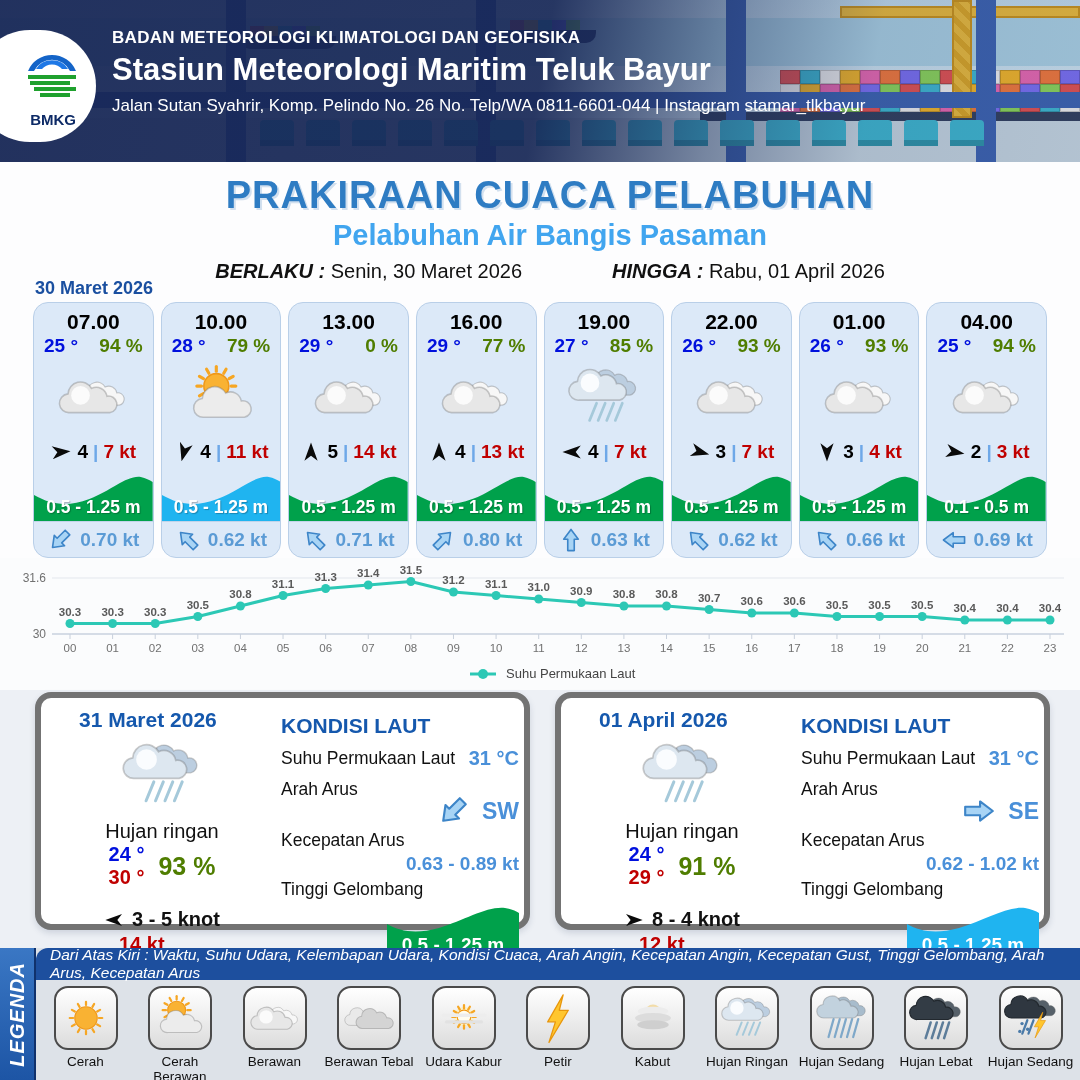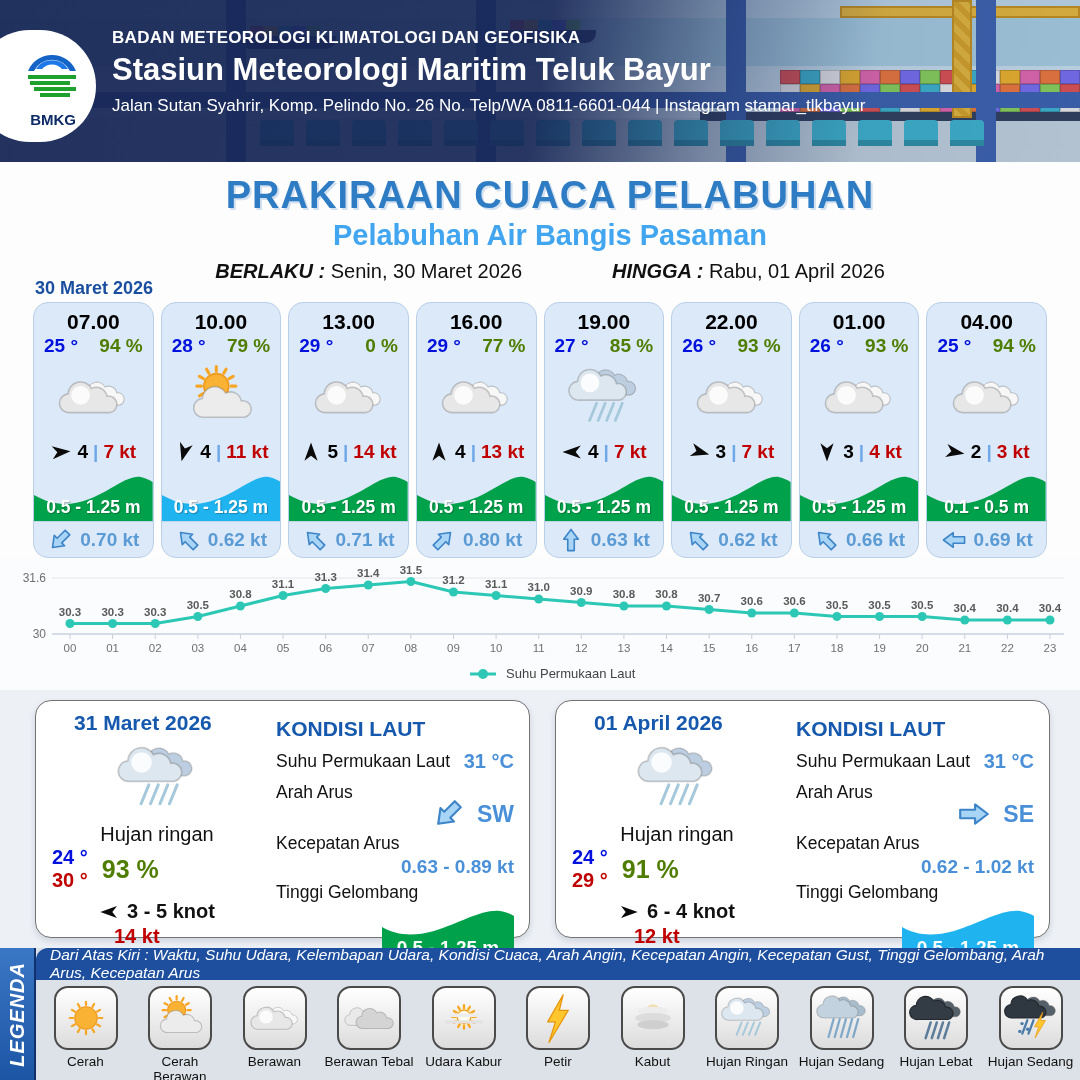--- a/index.html
+++ b/index.html
@@ -53,30 +53,30 @@
   .hc-wave{position:relative;height:52px;margin-top:auto;}
   .hc-wave svg{position:absolute;inset:0;width:100%;height:100%;}
   .hc-wave span{position:absolute;left:0;right:0;bottom:3px;text-align:center;color:#fff;font-size:17.5px;font-weight:bold;text-shadow:1px 1px 1px rgba(0,0,0,.25);}
   .hc-cur{height:36px;border-top:1px solid #c2d4ea;display:flex;align-items:center;justify-content:center;gap:7px;font-size:19px;font-weight:bold;color:#5b9bd5;}
 
   
   #chart-sec{position:absolute;left:0;top:558px;width:1080px;height:132px;background:#fbfcfd;}
 
   
   #daily-sec{position:absolute;left:0;top:690px;width:1080px;height:258px;background:#edf0f5;}
-  .dcard{position:absolute;top:10px;width:495px;height:238px;background:#fff;border:1px solid #737373;border-radius:16px;box-shadow:0 3px 6px rgba(60,80,110,.18);padding:10px 14px;}
+  .dcard{position:absolute;top:2px;width:495px;height:238px;background:#fff;border:6px solid #737373;border-radius:16px;box-shadow:0 3px 6px rgba(60,80,110,.18);padding:10px 14px;}
   .dc-left{position:absolute;left:16px;top:10px;width:210px;text-align:center;}
   .dc-date{font-size:21px;font-weight:bold;color:#1558ad;text-align:left;padding-left:22px;}
   .dc-cond{font-size:20px;color:#111;margin-top:-2px;}
-  .dc-trow{display:flex;align-items:center;justify-content:flex-start;gap:14px;}
+  .dc-trow{display:flex;align-items:center;justify-content:center;gap:14px;}
   .dc-temps{text-align:left;font-size:20px;font-weight:bold;line-height:1.15;}
   .dc-tmin{color:#0010dd;}
   .dc-tmax{color:#c00000;}
   .dc-hum{font-size:25px;font-weight:bold;color:#4f7d00;}
-  .dc-wind{display:flex;align-items:center;justify-content:center;gap:8px;font-size:20px;font-weight:bold;color:#111;margin-top:8px;}
+  .dc-wind{display:flex;align-items:center;justify-content:center;gap:8px;font-size:20px;font-weight:bold;color:#111;margin-top:19px;}
   .dc-gust{font-size:20px;font-weight:bold;color:#c00000;text-align:left;padding-left:62px;margin-top:2px;}
   .dc-sea{position:absolute;left:240px;top:16px;width:238px;}
   .sea-title{font-size:21px;font-weight:800;color:#1558ad;}
   .sea-row{display:flex;justify-content:space-between;align-items:center;font-size:17.5px;color:#111;margin-top:9px;}
   .sea-val{color:#4a90d9;font-weight:bold;font-size:20px;}
   .sea-dir{display:flex;align-items:center;gap:12px;color:#4a90d9;font-weight:bold;font-size:23px;}
   .sea-spd{text-align:right;color:#4a90d9;font-weight:bold;font-size:19px;margin-top:2px;}
   .sea-wavebadge{position:relative;width:132px;height:60px;margin-left:auto;margin-top:2px;}
   .sea-wavebadge svg{position:absolute;inset:0;}
   .sea-wavebadge span{position:absolute;left:0;right:0;bottom:6px;text-align:center;color:#fff;font-size:19px;font-weight:bold;}
@@ -746,21 +746,21 @@
           <div class="dc-temps">
             <div class="dc-tmin">24 °</div>
             <div class="dc-tmax">29 °</div>
           </div>
           <div class="dc-hum">91 %</div>
         </div>
         <div class="dc-wind">
             <svg width="20" height="20" viewBox="-15 -15 30 30">
               <polygon points="-12,-9 13,0 -12,9 -5,0" fill="#0a0a0a" transform="rotate(0)"></polygon>
             </svg>
-            <span>6  - 4 knot</span>
+            <span>8  - 4 knot</span>
           </div>
         <div class="dc-gust">12 kt</div>
       </div>
       <div class="dc-sea">
         <div class="sea-title">KONDISI LAUT</div>
         <div class="sea-row">
             <span>Suhu Permukaan Laut</span>
             <span class="sea-val">31 °C</span>
           </div>
         <div class="sea-row">

